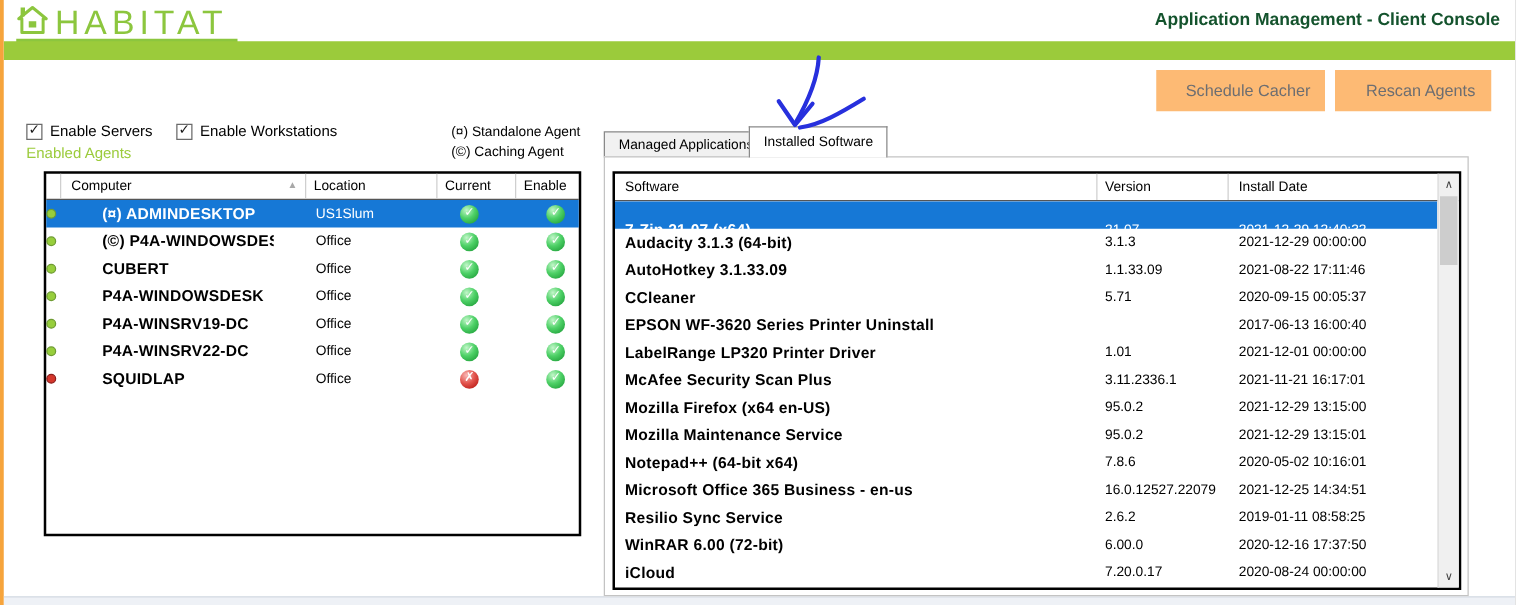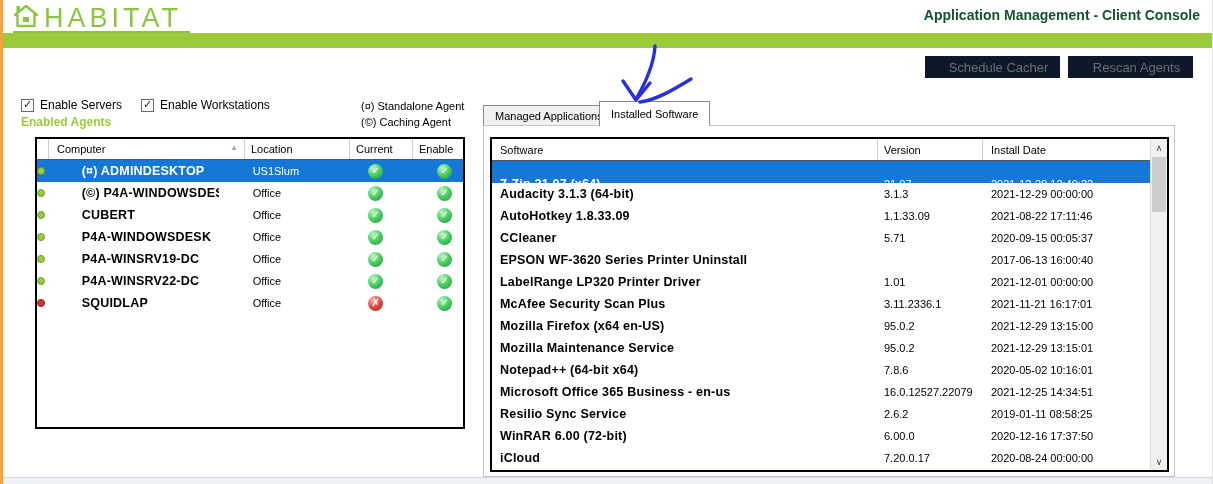--- a/index.html
+++ b/index.html
@@ -12,38 +12,38 @@
 
   
   .logo { position:absolute; left:10px; top:4px; display:flex; align-items:flex-end;
           gap:5px; border-bottom:3px solid #8CC63E; padding:0 8px 2px 0; }
   .logo .brand { color:#8CC63E; font-size:27px; letter-spacing:4px; line-height:22px; }
   .house-svg { width:26px; height:25px; }
   .console-title { position:absolute; right:12px; top:7px; font-weight:bold;
                    font-size:14px; color:#14532d; }
   .green-bar { position:absolute; left:0; right:0; top:33px; height:15px; background:#9BCB3B; }
 
-  .btn { position:absolute; height:22px; background:#0f172a; border:none;
+  .btn { position:absolute; height:33px; background:#fdba74; border:none;
          color:#6D6E71; font-size:13px; font-family:inherit; text-align:center; cursor:pointer;padding-left:12px; }
   .btn-schedule { left:922px; top:56px; width:135px; }
   .btn-rescan  { left:1065px; top:56px; width:125px; }
 
   
   .chk { position:absolute; display:flex; align-items:center; gap:6px; font-size:12px; color:#000; cursor:pointer; }
   .chk-servers { left:18px; top:98px; }
   .chk-workstations { left:138px; top:98px; }
   .chk .box { width:13px; height:13px; border:1px solid #6a6a6a; background:#fff;
               display:inline-flex; align-items:center; justify-content:center; }
   .chk .box i { font-style:normal; font-size:11px; font-weight:bold; color:#1a1a1a; line-height:1; margin-top:-2px; }
 
   .legend { position:absolute; left:358px; font-size:11px; color:#000; }
   .legend-standalone { top:100px; }
   .legend-caching { top:116px; }
 
-  .agents-title { position:absolute; left:18px; top:115px; font-size:12px; font-weight:bold; color:#9BCB3B; }
+  .agents-title { position:absolute; left:18px; top:115px; font-size:12px; font-weight:normal; color:#9BCB3B; }
 
   
   .agents-table { position:absolute; left:32px; top:137px; width:430px; height:292px;
                   border:2px solid #000; background:#fff; }
   .a-header { display:flex; height:21px; border-bottom:1px solid #555; font-size:11px; color:#000; align-items:center; }
   .a-header > span { height:100%; display:flex; align-items:center; border-right:1px solid #cfcfcf; padding-left:6px; position:relative; }
   .ah-led { width:12px; padding-left:0 !important; }
   .ah-computer { width:196px; padding-left:8px !important; }
   .ah-computer .sort { font-style:normal; position:absolute; right:6px; top:4px; font-size:8px; color:#a8a8a8; }
   .ah-location { width:105px; }
@@ -278,21 +278,21 @@
             <span class="s-install">2021-12-29 12:40:32</span>
           </div>
 
           <div class="srow" data-selected="false">
             <span class="s-software">Audacity 3.1.3 (64-bit)</span>
             <span class="s-version">3.1.3</span>
             <span class="s-install">2021-12-29 00:00:00</span>
           </div>
 
           <div class="srow" data-selected="false">
-            <span class="s-software">AutoHotkey 1.8.33.09</span>
+            <span class="s-software">AutoHotkey 3.1.33.09</span>
             <span class="s-version">1.1.33.09</span>
             <span class="s-install">2021-08-22 17:11:46</span>
           </div>
 
           <div class="srow" data-selected="false">
             <span class="s-software">CCleaner</span>
             <span class="s-version">5.71</span>
             <span class="s-install">2020-09-15 00:05:37</span>
           </div>
 

